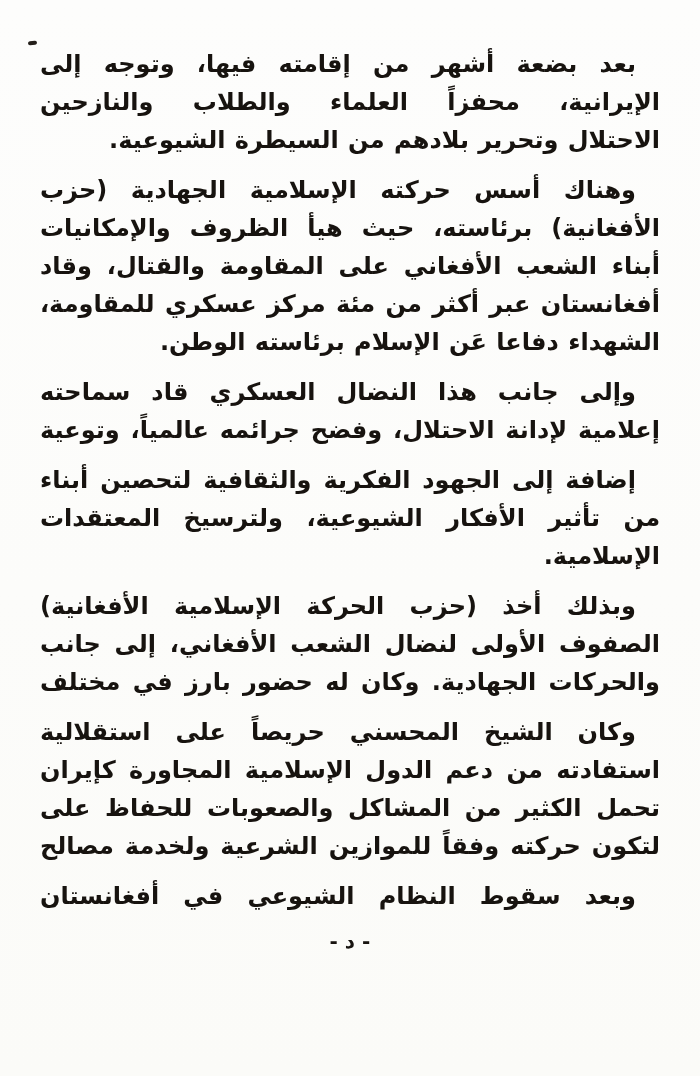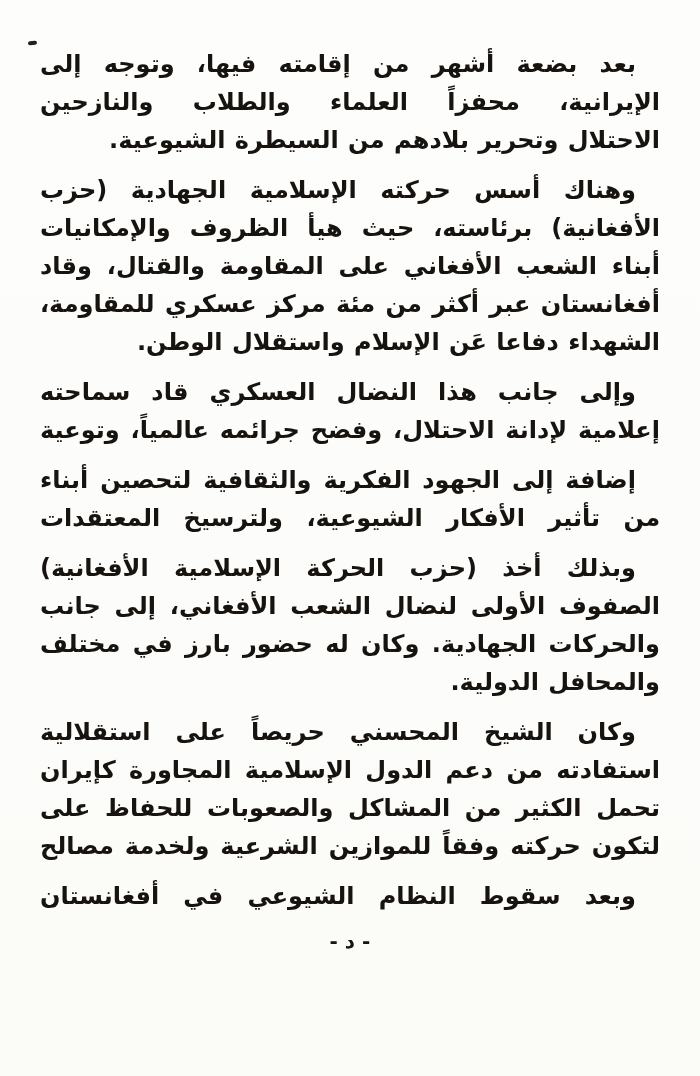--- a/index.html
+++ b/index.html
@@ -60,38 +60,38 @@
       <div class="line just indent">بعد بضعة أشهر من إقامته فيها، وتوجه إلى الجمهورية الإسلامية</div>
       <div class="line just">الإيرانية، محفزاً العلماء والطلاب والنازحين الأفغانيين على مقاومة</div>
       <div class="line endline">الاحتلال وتحرير بلادهم من السيطرة الشيوعية.</div>
     </div>
 
     <div class="para">
       <div class="line just indent">وهناك أسس حركته الإسلامية الجهادية (حزب الحركة الإسلامية</div>
       <div class="line just">الأفغانية) برئاسته، حيث هيأ الظروف والإمكانيات لتدريب الآلاف من</div>
       <div class="line just">أبناء الشعب الأفغاني على المقاومة والقتال، وقاد نشاطاً عسكرياً داخل</div>
       <div class="line just">أفغانستان عبر أكثر من مئة مركز عسكري للمقاومة، قدم خلالها آلاف</div>
-      <div class="line endline">الشهداء دفاعا عَن الإسلام واستقلال الوطن.</div>
+      <div class="line endline">الشهداء دفاعا عَن الإسلام برئاسته الوطن.</div>
     </div>
 
     <div class="para">
       <div class="line just indent">وإلى جانب هذا النضال العسكري قاد سماحته حركة سياسية</div>
       <div class="line just">إعلامية لإدانة الاحتلال، وفضح جرائمه عالمياً، وتوعية الشعب الأفغاني</div>
     </div>
 
     <div class="para">
       <div class="line just indent">إضافة إلى الجهود الفكرية والثقافية لتحصين أبناء الشعب الأفغاني</div>
       <div class="line just">من تأثير الأفكار الشيوعية، ولترسيخ المعتقدات والمفاهيم الدينية</div>
+      <div class="line endline">الإسلامية.</div>
     </div>
 
     <div class="para">
       <div class="line just indent">وبذلك أخذ (حزب الحركة الإسلامية الأفغانية) موقعيته الفاعلة في</div>
       <div class="line just">الصفوف الأولى لنضال الشعب الأفغاني، إلى جانب سائر الأحزاب</div>
       <div class="line just">والحركات الجهادية. وكان له حضور بارز في مختلف المؤتمرات</div>
-      <div class="line endline">والمحافل الدولية.</div>
     </div>
 
     <div class="para">
       <div class="line just indent">وكان الشيخ المحسني حريصاً على استقلالية مواقفه السياسية مع</div>
       <div class="line just">استفادته من دعم الدول الإسلامية المجاورة كإيران وباكستان. وقد</div>
       <div class="line just">تحمل الكثير من المشاكل والصعوبات للحفاظ على هذه الاستقلالية،</div>
       <div class="line just">لتكون حركته وفقاً للموازين الشرعية ولخدمة مصالح الشعب الأفغاني.</div>
     </div>
 
     <div class="para">

